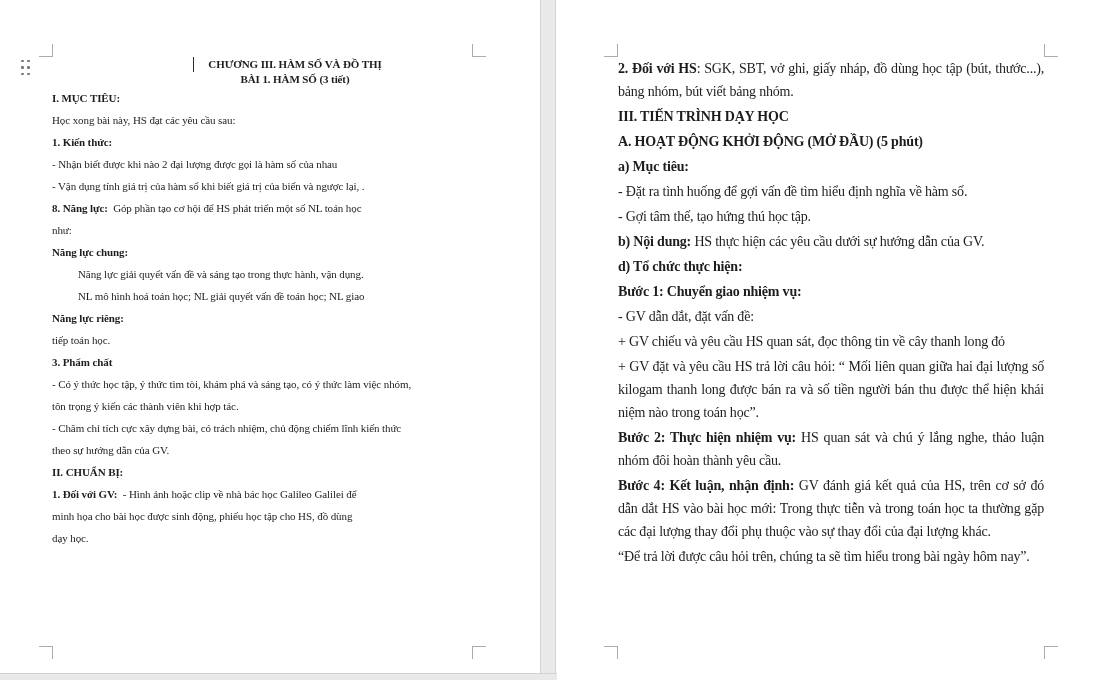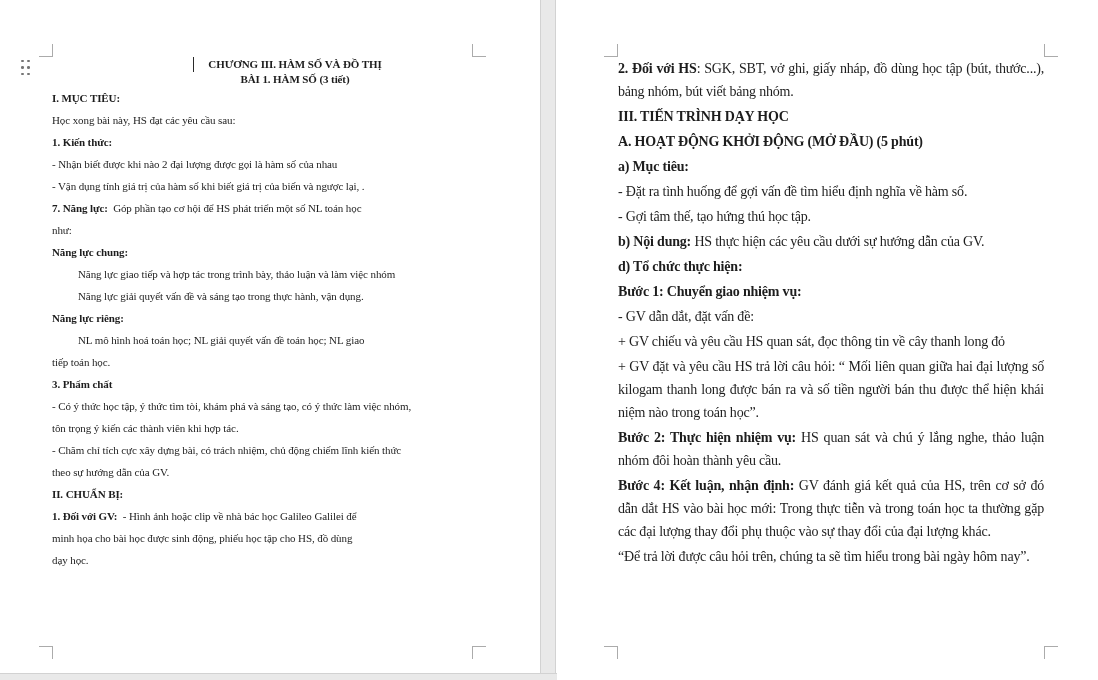--- a/index.html
+++ b/index.html
@@ -54,27 +54,26 @@
 <div id="canvas">
 
   <div class="content" id="p1c">
       <div class="line title-line"><span class="b ">CHƯƠNG III. HÀM SỐ VÀ ĐỒ THỊ</span></div>
       <div class="line title-line"><span class="b ">BÀI 1. HÀM SỐ (3 tiết)</span></div>
       <div class="line"><span class="b ">I. MỤC TIÊU:</span></div>
       <div class="line"><span class="">Học xong bài này, HS đạt các yêu cầu sau:</span></div>
       <div class="line"><span class="b ">1. Kiến thức:</span></div>
       <div class="line"><span class="">- Nhận biết được khi nào 2 đại lượng được gọi là hàm số của nhau</span></div>
       <div class="line"><span class="">- Vận dụng tính giá trị của hàm số khi biết giá trị của biến và ngược lại, .</span></div>
-      <div class="line"><span class="b ">7. Năng lực:</span><span class="">  Góp phần tạo cơ hội để HS phát triển một số NL toán học</span></div>
+      <div class="line"><span class="b ">8. Năng lực:</span><span class="">  Góp phần tạo cơ hội để HS phát triển một số NL toán học</span></div>
       <div class="line"><span class="">như:</span></div>
       <div class="line"><span class="b i">Năng lực chung:</span></div>
-      <div class="line indent"><span class="">Năng lực giao tiếp và hợp tác trong trình bày, thảo luận và làm việc nhóm</span></div>
       <div class="line indent"><span class="">Năng lực giải quyết vấn đề và sáng tạo trong thực hành, vận dụng.</span></div>
+      <div class="line indent"><span class="">NL mô hình hoá toán học; NL giải quyết vấn đề toán học; NL giao</span></div>
       <div class="line"><span class="b i">Năng lực riêng:</span></div>
-      <div class="line indent"><span class="">NL mô hình hoá toán học; NL giải quyết vấn đề toán học; NL giao</span></div>
       <div class="line"><span class="">tiếp toán học.</span></div>
       <div class="line"><span class="b ">3. Phẩm chất</span></div>
       <div class="line"><span class="">- Có ý thức học tập, ý thức tìm tòi, khám phá và sáng tạo, có ý thức làm việc nhóm,</span></div>
       <div class="line"><span class="">tôn trọng ý kiến các thành viên khi hợp tác.</span></div>
       <div class="line"><span class="">- Chăm chỉ tích cực xây dựng bài, có trách nhiệm, chủ động chiếm lĩnh kiến thức</span></div>
       <div class="line"><span class="">theo sự hướng dẫn của GV.</span></div>
       <div class="line"><span class="b ">II. CHUẨN BỊ:</span></div>
       <div class="line"><span class="b ">1. Đối với GV:</span><span class="">  - Hình ảnh hoặc clip về nhà bác học Galileo Galilei để</span></div>
       <div class="line"><span class="">minh họa cho bài học được sinh động, phiếu học tập cho HS, đồ dùng</span></div>
       <div class="line"><span class="">dạy học.</span></div>

